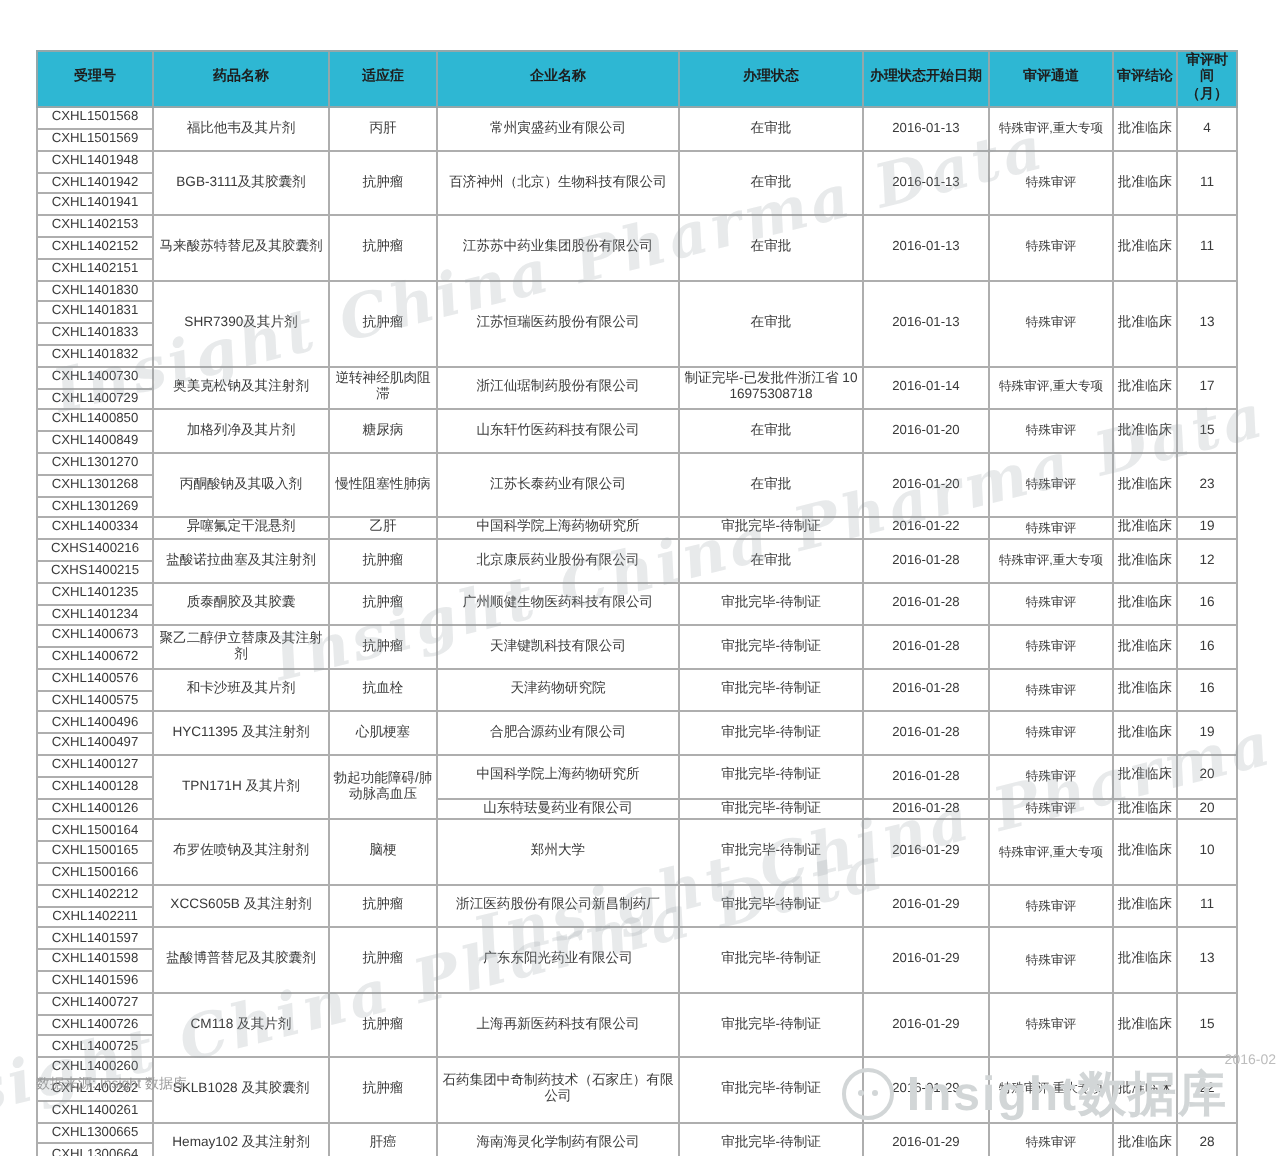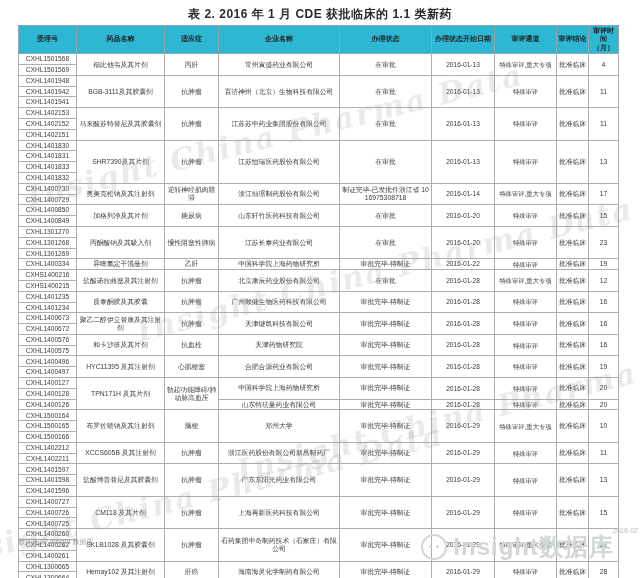--- a/index.html
+++ b/index.html
@@ -61,21 +61,20 @@
   }
   .date-stamp{
     position:absolute;right:2px;top:527px;font-size:7px;color:#bdbdbd;z-index:7;
   }
 </style>
 </head>
 <body>
 
 <div class="page">
 
-  <div class="title">表 2. 2016 年 1 月 CDE 获批临床的 1.1 类新药</div>
 
   <div class="table-wrap">
     <table>
       <colgroup>
           <col style="width: 58px;">
           <col style="width: 88px;">
           <col style="width: 54px;">
           <col style="width: 121px;">
           <col style="width: 92px;">
           <col style="width: 63px;">

